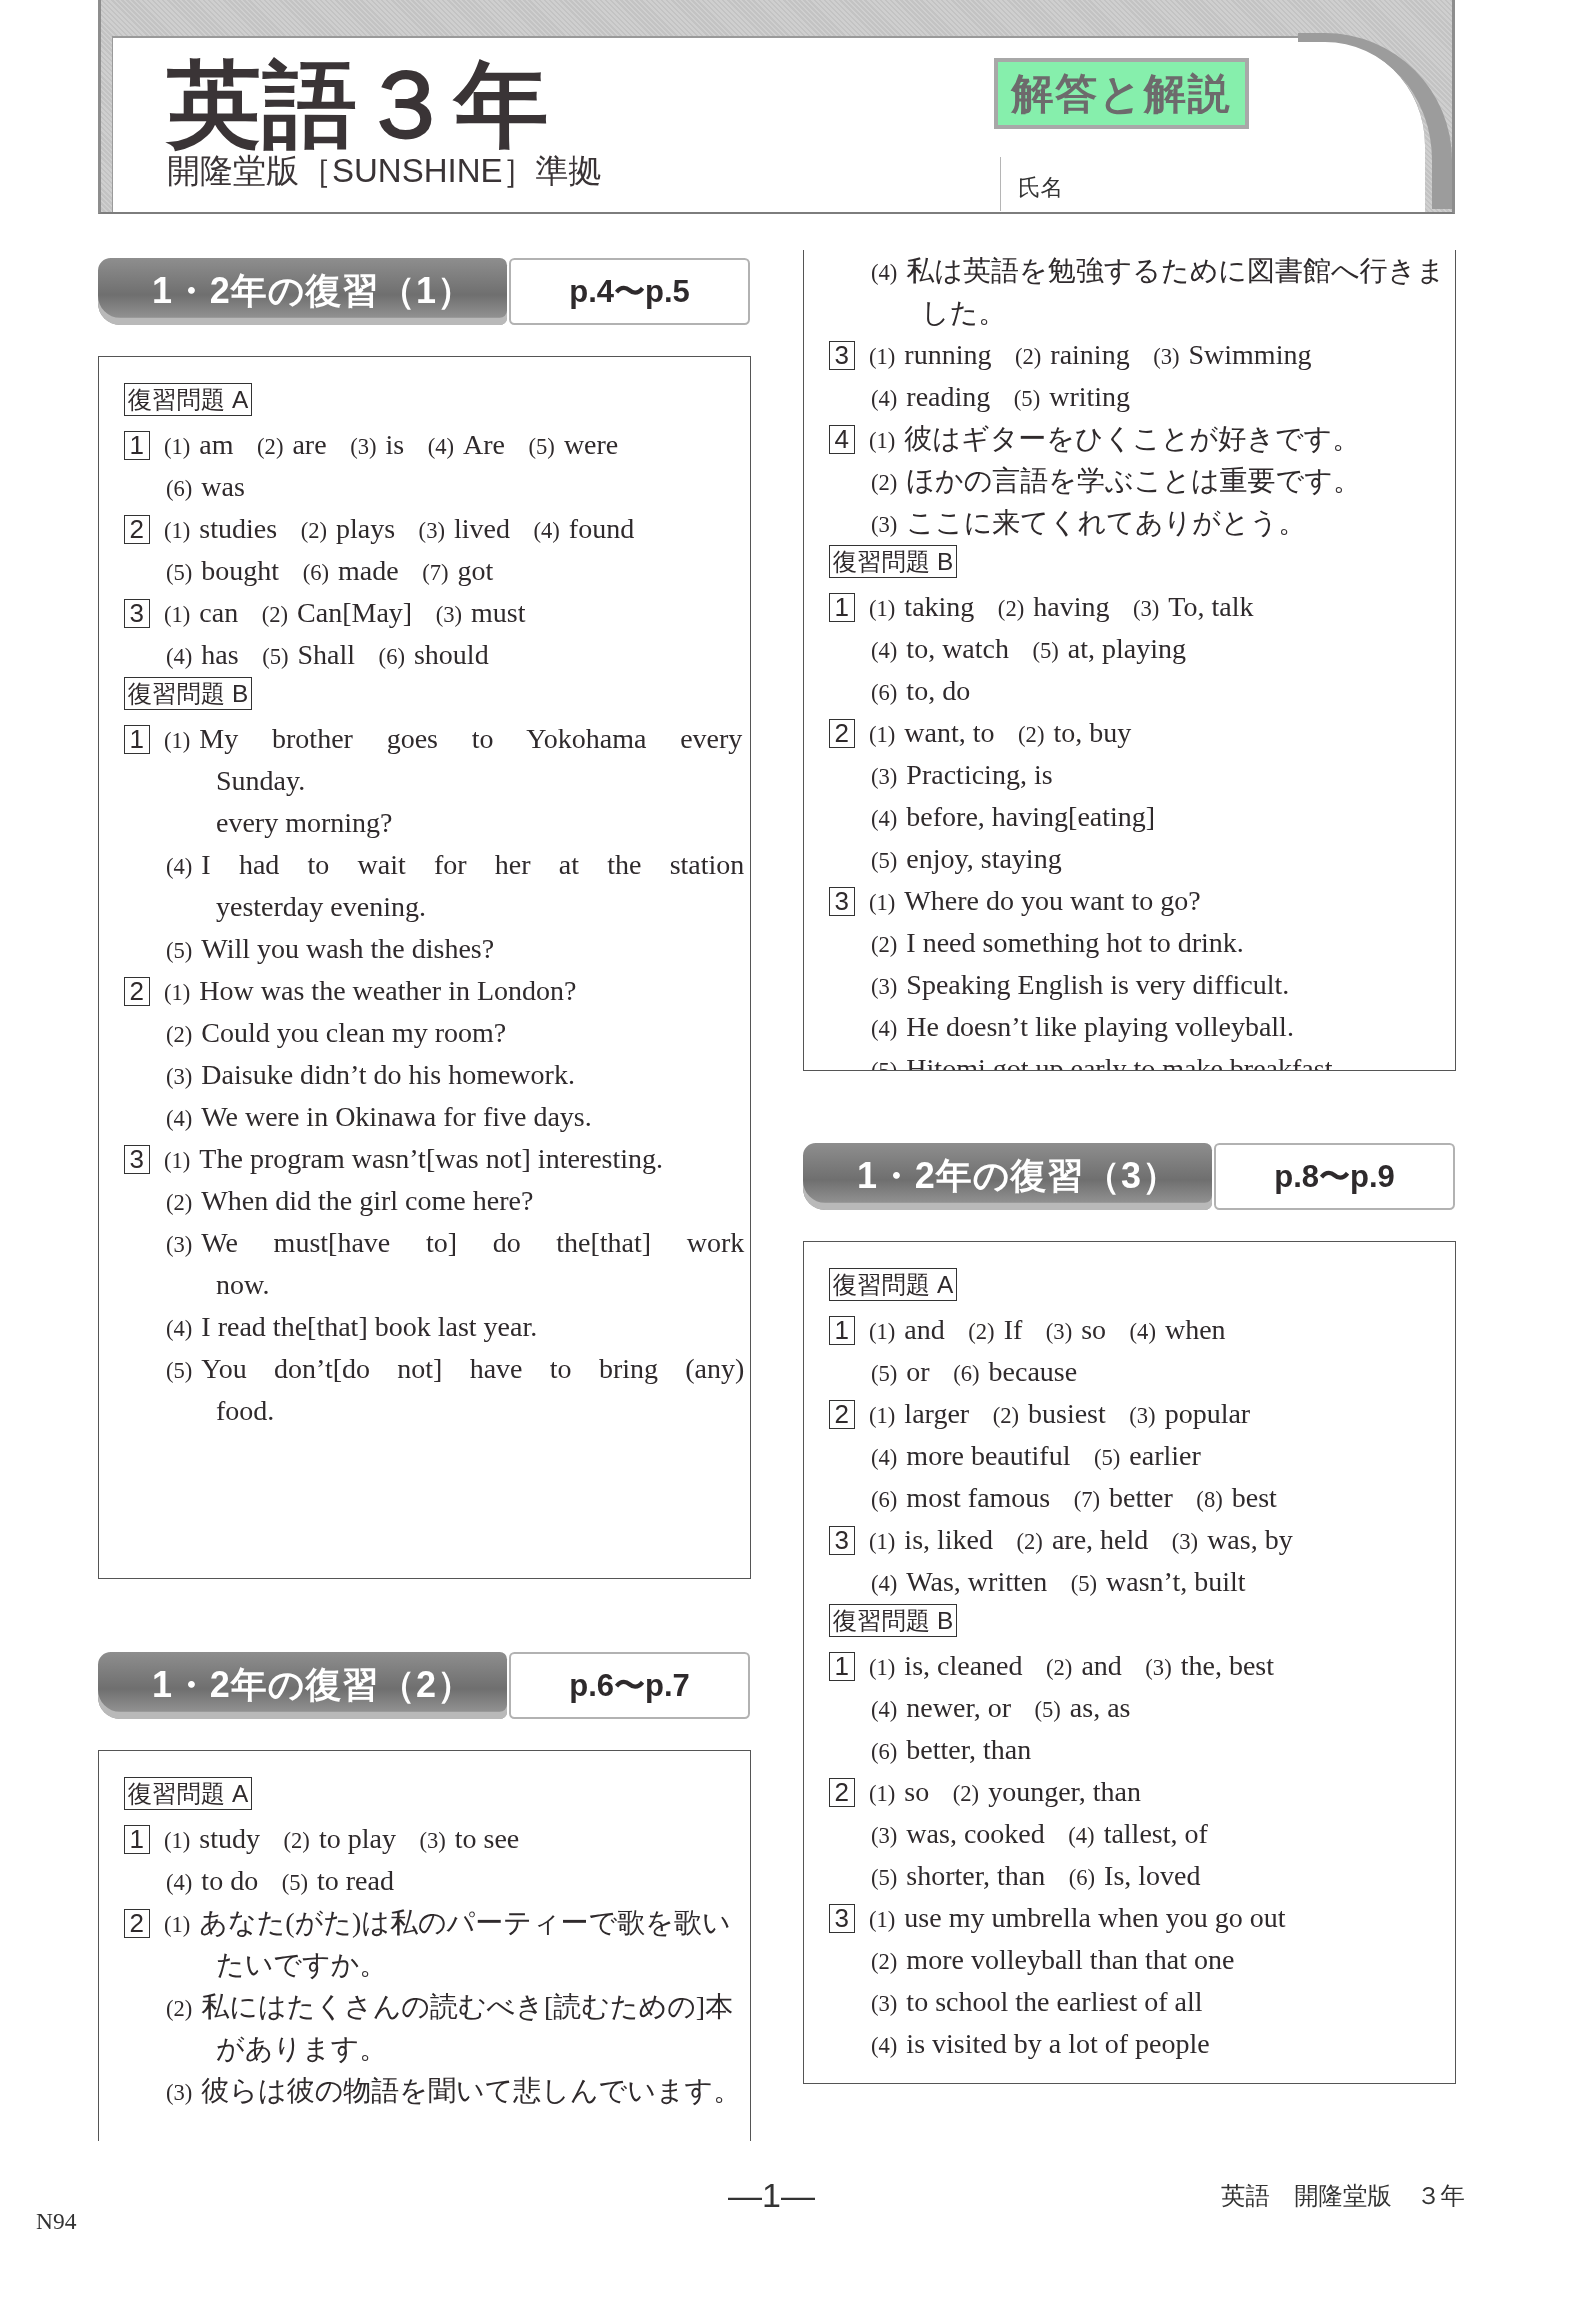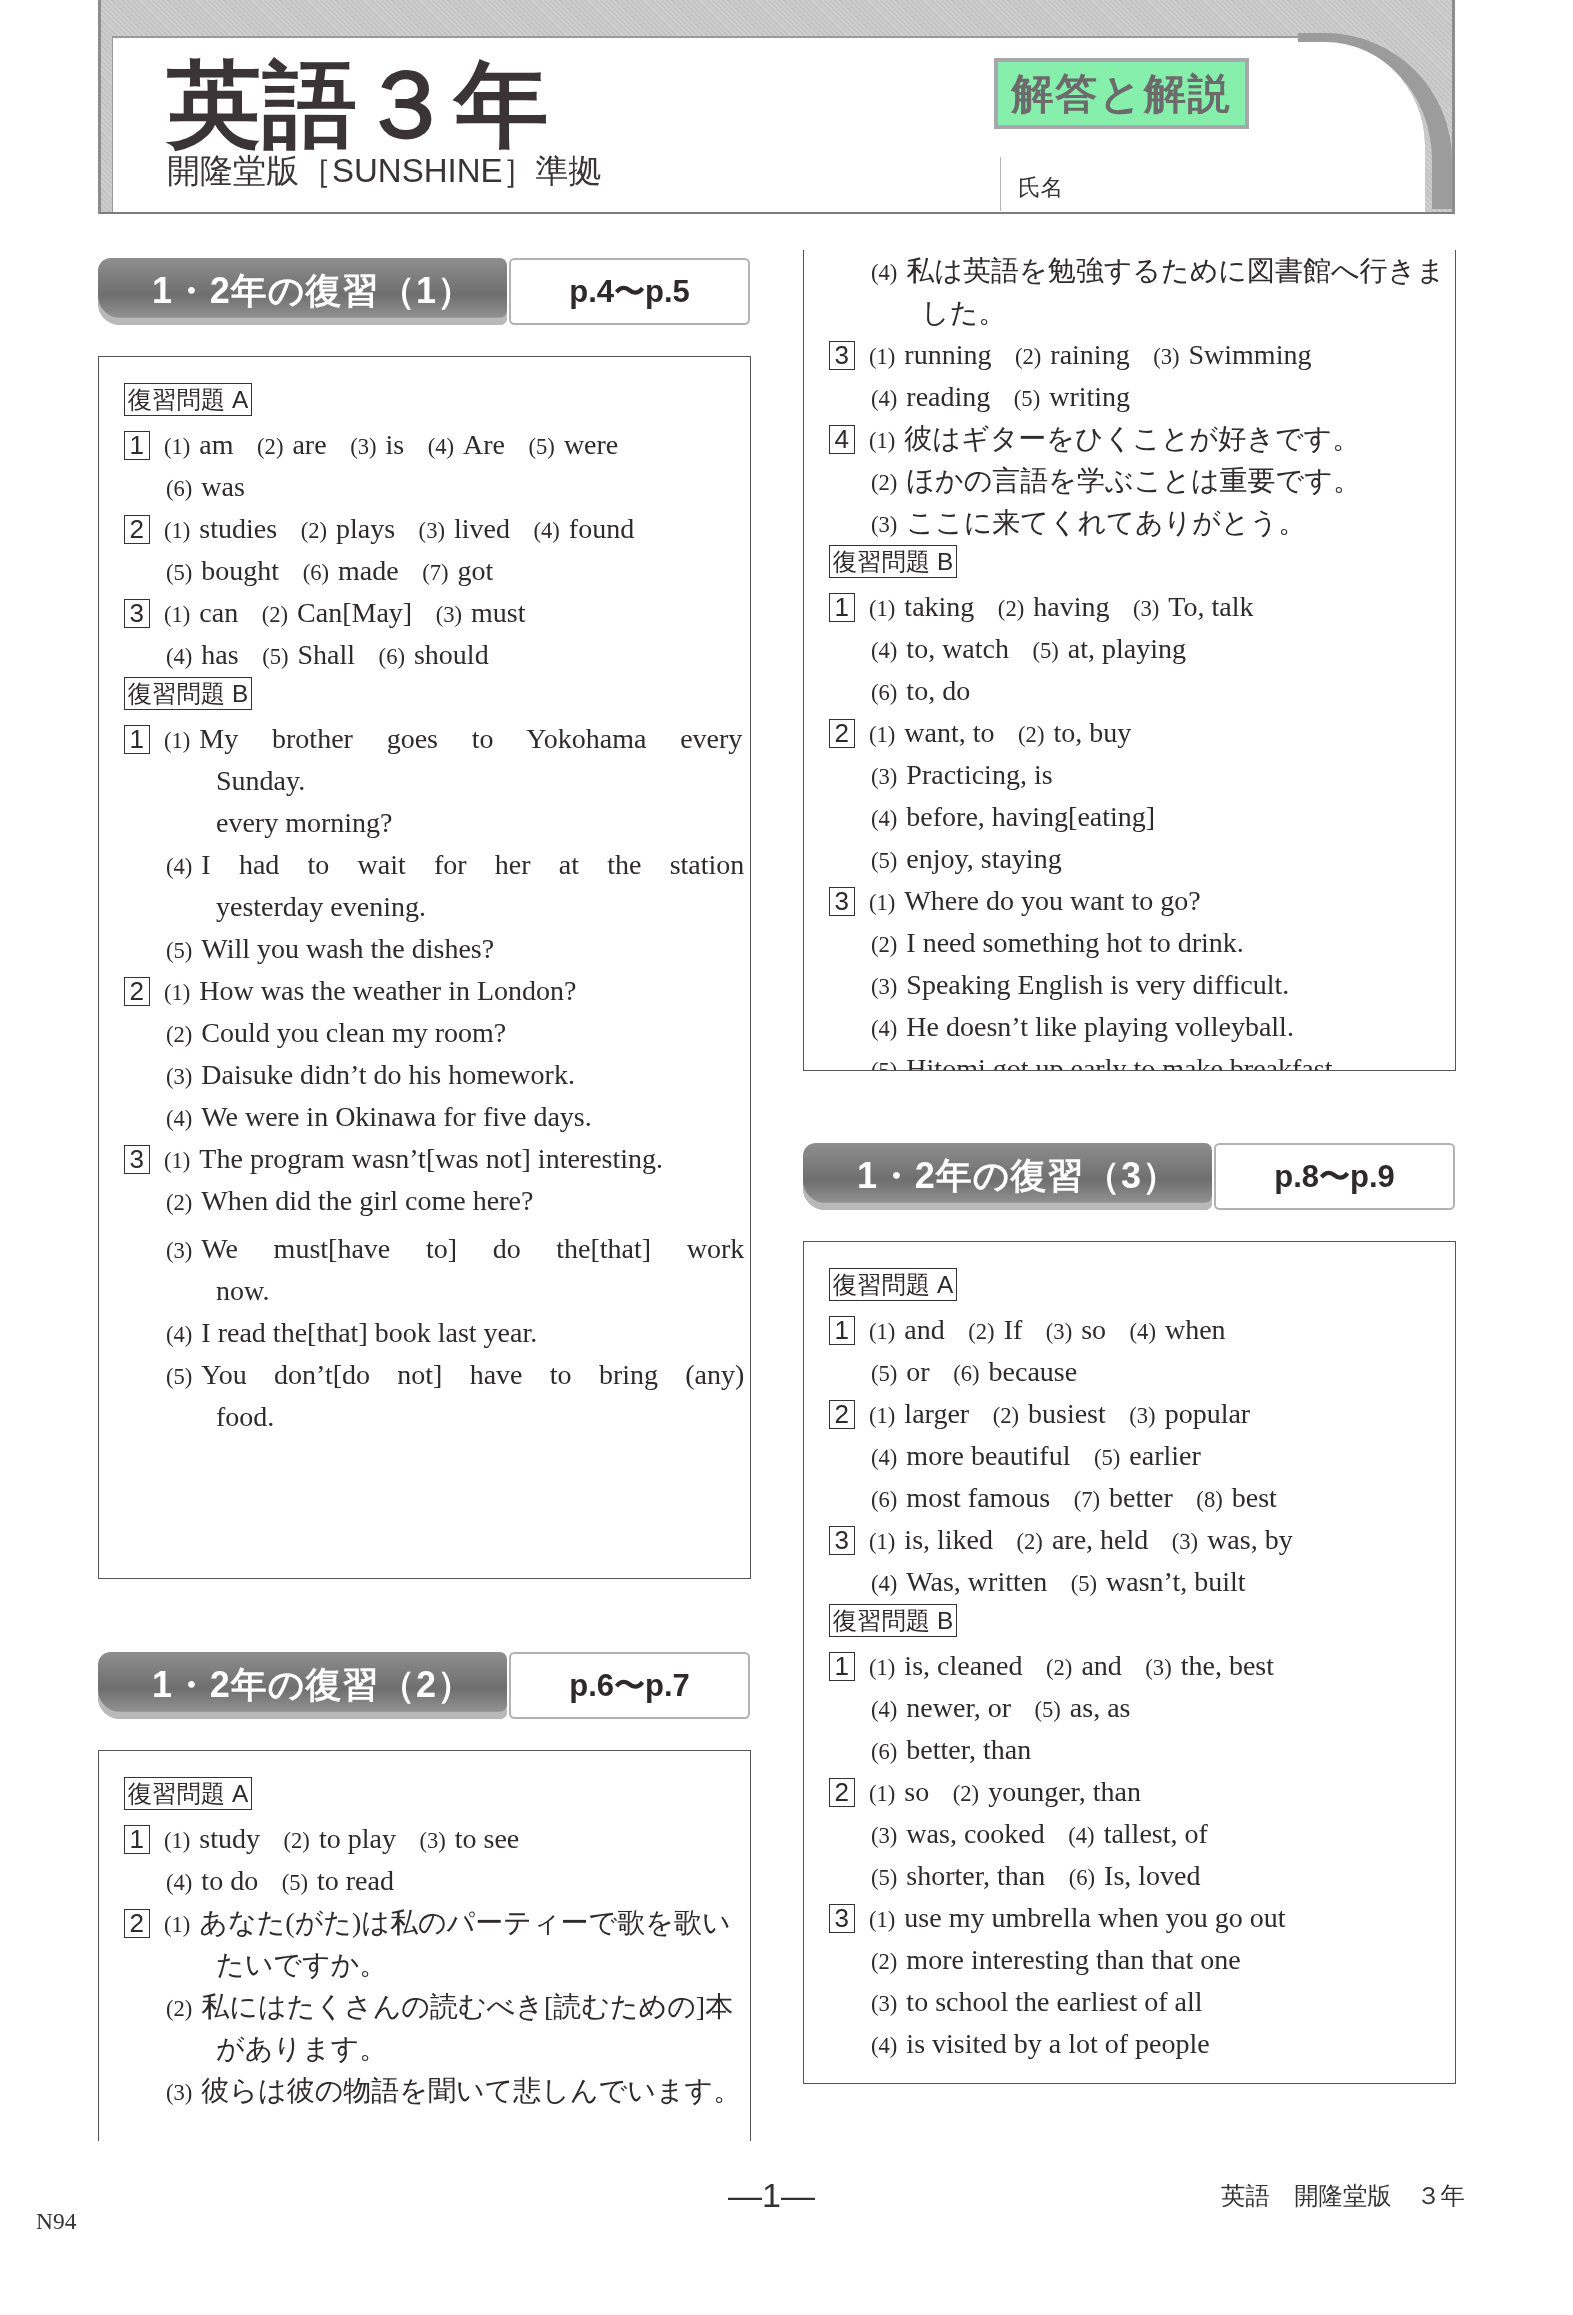--- a/index.html
+++ b/index.html
@@ -148,21 +148,21 @@
     <div class="line" style="padding-left: 92px;"><span>every morning?</span></div>
     <div class="line" style="padding-left: 42px;"><span class="num">(4)</span><span style="display: inline-block; width: 543px; text-align: justify; text-align-last: justify; vertical-align: top;">I had to wait for her at the station</span></div>
     <div class="line" style="padding-left: 92px;"><span>yesterday evening.</span></div>
     <div class="line" style="padding-left: 42px;"><span class="num">(5)</span><span>Will you wash the dishes?</span></div>
     <div class="line"><span class="qbadge">2</span><span class="num">(1)</span><span>How was the weather in London?</span></div>
     <div class="line" style="padding-left: 42px;"><span class="num">(2)</span><span>Could you clean my room?</span></div>
     <div class="line" style="padding-left: 42px;"><span class="num">(3)</span><span>Daisuke didn’t do his homework.</span></div>
     <div class="line" style="padding-left: 42px;"><span class="num">(4)</span><span>We were in Okinawa for five days.</span></div>
     <div class="line"><span class="qbadge">3</span><span class="num">(1)</span><span>The program wasn’t[was not] interesting.</span></div>
     <div class="line" style="padding-left: 42px;"><span class="num">(2)</span><span>When did the girl come here?</span></div>
-    <div class="line" style="padding-left: 42px; margin-top: 6px;"><span class="num">(3)</span><span style="display: inline-block; width: 543px; text-align: justify; text-align-last: justify; vertical-align: top;">We must[have to] do the[that] work</span></div>
+    <div class="line" style="padding-left: 42px;"><span class="num">(3)</span><span style="display: inline-block; width: 543px; text-align: justify; text-align-last: justify; vertical-align: top;">We must[have to] do the[that] work</span></div>
     <div class="line" style="padding-left: 92px;"><span>now.</span></div>
     <div class="line" style="padding-left: 42px;"><span class="num">(4)</span><span>I read the[that] book last year.</span></div>
     <div class="line" style="padding-left: 42px;"><span class="num">(5)</span><span style="display: inline-block; width: 543px; text-align: justify; text-align-last: justify; vertical-align: top;">You don’t[do not] have to bring (any)</span></div>
     <div class="line" style="padding-left: 92px;"><span>food.</span></div>
   </div>
 
 <div class="sec-head" style="left:98px; top:1652px;">
   <div class="sec-tab">
     <span class="sec-tab-label">1・2年の復習（2）</span>
   </div>
@@ -219,21 +219,21 @@
     <div class="line"><span class="qbadge">3</span><span class="num">(1)</span><span class="ans">is,  liked</span><span class="num">(2)</span><span class="ans">are,  held</span><span class="num">(3)</span><span class="ans">was,  by</span></div>
     <div class="line indent1x" style="padding-left: 42px;"><span class="num">(4)</span><span class="ans">Was,  written</span><span class="num">(5)</span><span class="ans">wasn’t,  built</span></div>
     <div class="sub-line"><span class="subhead">復習問題 B</span></div>
     <div class="line"><span class="qbadge">1</span><span class="num">(1)</span><span class="ans">is,  cleaned</span><span class="num">(2)</span><span class="ans">and</span><span class="num">(3)</span><span class="ans">the,  best</span></div>
     <div class="line indent1x" style="padding-left: 42px;"><span class="num">(4)</span><span class="ans">newer,  or</span><span class="num">(5)</span><span class="ans">as,  as</span></div>
     <div class="line indent1x" style="padding-left: 42px;"><span class="num">(6)</span><span class="ans">better,  than</span></div>
     <div class="line"><span class="qbadge">2</span><span class="num">(1)</span><span class="ans">so</span><span class="num">(2)</span><span class="ans">younger,  than</span></div>
     <div class="line indent1x" style="padding-left: 42px;"><span class="num">(3)</span><span class="ans">was,  cooked</span><span class="num">(4)</span><span class="ans">tallest,  of</span></div>
     <div class="line indent1x" style="padding-left: 42px;"><span class="num">(5)</span><span class="ans">shorter,  than</span><span class="num">(6)</span><span class="ans">Is,  loved</span></div>
     <div class="line"><span class="qbadge">3</span><span class="num">(1)</span><span>use my umbrella when you go out</span></div>
-    <div class="line" style="padding-left: 42px;"><span class="num">(2)</span><span>more interesting than that one</span></div>
+    <div class="line" style="padding-left: 42px;"><span class="num">(2)</span><span>more volleyball than that one</span></div>
     <div class="line" style="padding-left: 42px;"><span class="num">(3)</span><span>to school the earliest of all</span></div>
     <div class="line" style="padding-left: 42px;"><span class="num">(4)</span><span>is visited by a lot of people</span></div>
   </div>
 
 <div class="footer-page">—1—</div>
 <div class="footer-code">N94</div>
 <div class="footer-book">英語　開隆堂版　３年</div>
 
 
 </body></html>

